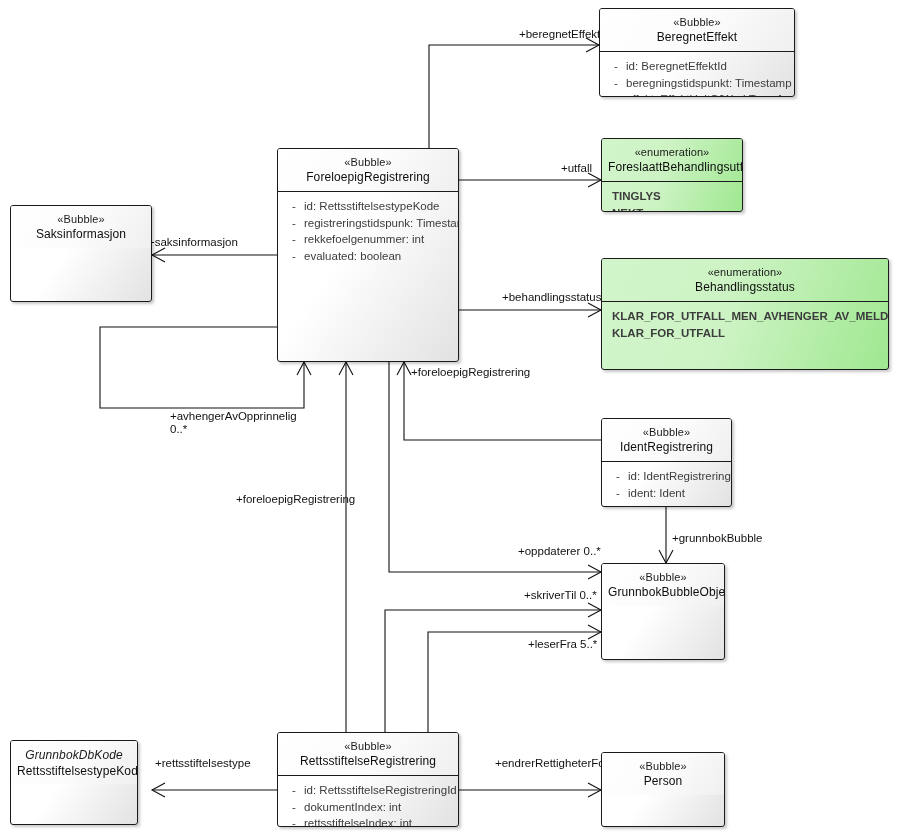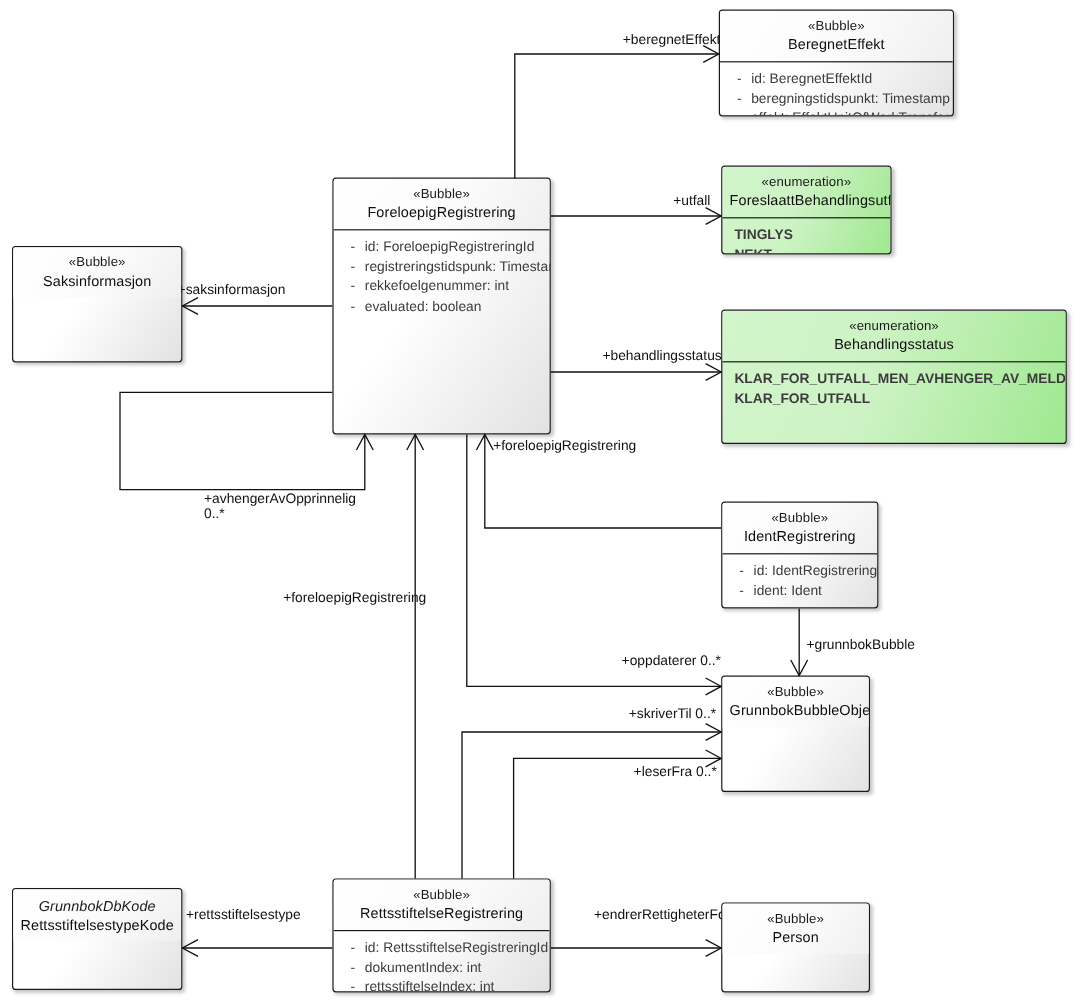--- a/index.html
+++ b/index.html
@@ -88,21 +88,21 @@
 
   <div class="lbl ctr" style="left:170px;top:410px;width:135px;">+avhengerAvOpprinnelig</div>
   <div class="lbl ctr" style="left:170px;top:423px;width:135px;">0..*</div>
 
   <div class="lbl" style="left:411px;top:366px;">+foreloepigRegistrering</div>
   <div class="lbl" style="left:236px;top:493px;">+foreloepigRegistrering</div>
   <div class="lbl" style="left:672px;top:532px;">+grunnbokBubble</div>
 
   <div class="lbl" style="left:518px;top:545px;">+oppdaterer 0..*</div>
   <div class="lbl" style="left:524px;top:589px;">+skriverTil 0..*</div>
-  <div class="lbl" style="left:528px;top:638px;">+leserFra 0..*</div>
+  <div class="lbl" style="left:528px;top:638px;">+leserFra 5..*</div>
   <div class="lbl" style="left:155px;top:757px;">+rettsstiftelsestype</div>
   <div class="lbl" style="left:495px;top:757px;">+endrerRettigheterFor</div>
 
   <div class="uml grey" style="left:599px;top:8px;width:196px;height:89px;">
     <div class="hdr">
       <div class="stereo">«Bubble»</div>
       <div class="cname">BeregnetEffekt</div>
     </div>
     <div class="attrs sep">
       <div class="attr">
@@ -121,21 +121,21 @@
   </div>
 
   <div class="uml grey" style="left:277px;top:148px;width:182px;height:214px;">
     <div class="hdr">
       <div class="stereo">«Bubble»</div>
       <div class="cname">ForeloepigRegistrering</div>
     </div>
     <div class="attrs sep">
       <div class="attr">
           <span class="vis">-</span>
-          <span>id: ForeloepigRegistreringId</span>
+          <span>id: RettsstiftelsestypeKode</span>
         </div>
       <div class="attr">
           <span class="vis">-</span>
           <span>registreringstidspunk: Timestamp</span>
         </div>
       <div class="attr">
           <span class="vis">-</span>
           <span>rekkefoelgenummer: int</span>
         </div>
       <div class="attr">
@@ -192,21 +192,21 @@
     </div>
   </div>
 
   <div class="uml grey" style="left:601px;top:563px;width:124px;height:97px;">
     <div class="hdr">
       <div class="stereo">«Bubble»</div>
       <div class="cname">GrunnbokBubbleObject</div>
     </div>
   </div>
 
-  <div class="uml grey" style="left:10px;top:740px;width:142px;height:85px;">
+  <div class="uml grey" style="left:10px;top:740px;width:128px;height:85px;">
     <div class="hdr">
       <div class="stereo ital">GrunnbokDbKode</div>
       <div class="cname">RettsstiftelsestypeKode</div>
     </div>
   </div>
 
   <div class="uml grey" style="left:277px;top:732px;width:182px;height:95px;">
     <div class="hdr">
       <div class="stereo">«Bubble»</div>
       <div class="cname">RettsstiftelseRegistrering</div>

